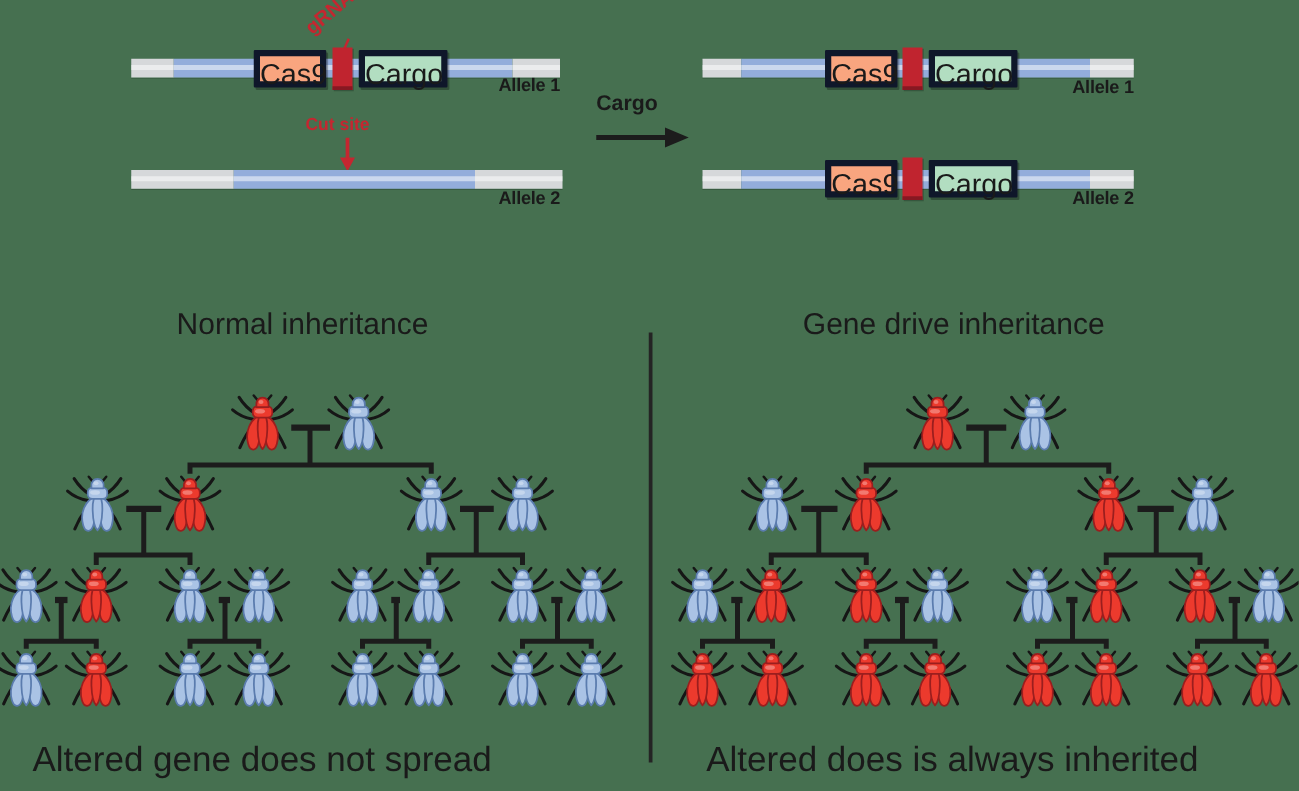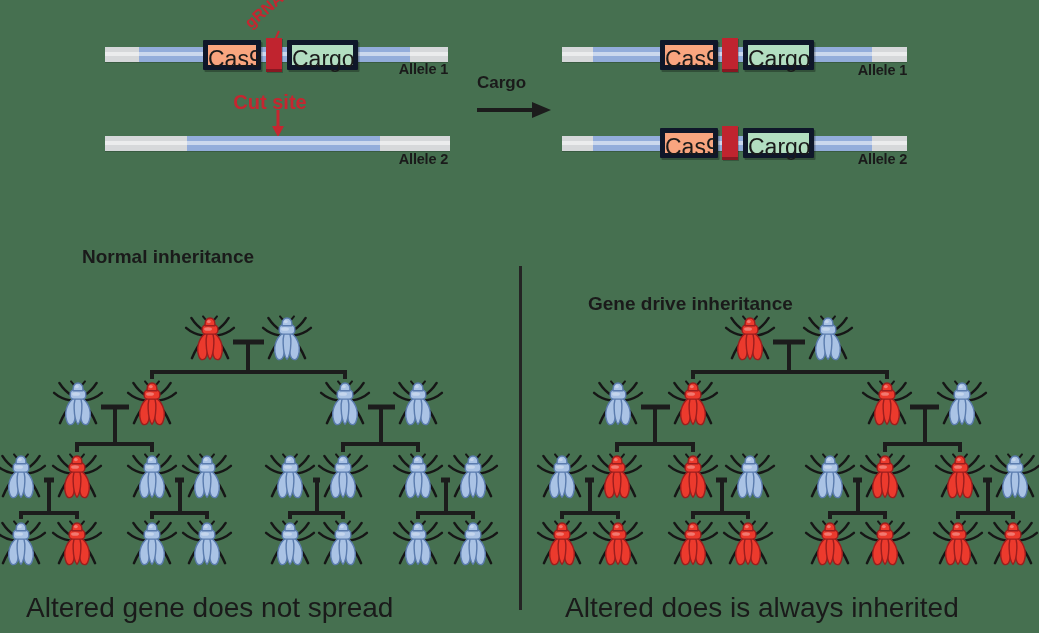--- a/index.html
+++ b/index.html
@@ -41,26 +41,26 @@
   #cas9-r2{left:660px;top:128px;} #cargo-r2{left:743px;top:128px;}
   .grna-block{position:absolute;width:16px;height:34px;background:var(--grna);
     border-bottom:3px solid #871822;box-sizing:border-box;box-shadow:1px 1px 0 rgba(0,0,0,0.22);}
   #grna-l{left:266px;top:38px;} #grna-r1{left:722px;top:38px;} #grna-r2{left:722px;top:126px;}
   
   .allele-label{position:absolute;width:64px;font-weight:bold;font-size:14.5px;text-align:right;letter-spacing:-0.2px;}
   #al-l1{left:384px;top:61px;} #al-l2{left:384px;top:151px;}
   #al-r1{left:843px;top:62px;} #al-r2{left:843px;top:151px;}
   .red-label{color:var(--red-text);font-weight:bold;}
   #grna-label{position:absolute;left:253px;top:14px;font-size:16px;transform:rotate(-40deg);transform-origin:left bottom;}
-  #cut-site-label{position:absolute;left:220px;top:91px;width:100px;text-align:center;font-size:20px;}
+  #cut-site-label{position:absolute;left:220px;top:91px;width:100px;text-align:center;font-size:14px;}
   #repair-label{position:absolute;left:477px;top:73px;font-size:17px;font-weight:bold;}
   
-  .title{position:absolute;font-size:19px;font-weight:bold;text-align:left;}
+  .title{position:absolute;font-size:24px;font-weight:normal;text-align:center;}
   #title-normal{left:82px;top:246px;width:320px;}
-  #title-drive{left:588px;top:246px;width:350px;margin-top:47px;}
+  #title-drive{left:588px;top:246px;width:350px;}
   .caption{position:absolute;font-size:28px;text-align:left;}
   #caption-normal{left:26px;top:592px;width:452px;}
   #caption-drive{left:565px;top:592px;width:470px;}
   #divider{position:absolute;left:519px;top:266px;width:3px;height:344px;background:#242424;}
   #pedigree-layer{position:absolute;left:0;top:0;}
   .fly-red{--fly-body:var(--fly-red);--fly-line:var(--fly-red-line);}
   .fly-blue{--fly-body:var(--fly-blue);--fly-line:var(--fly-blue-line);}
   .arrow-red line{stroke:var(--red-text);} .arrow-red polygon{fill:var(--red-text);}
   .arrow-black line{stroke:var(--line);} .arrow-black polygon{fill:var(--line);}
 </style>

